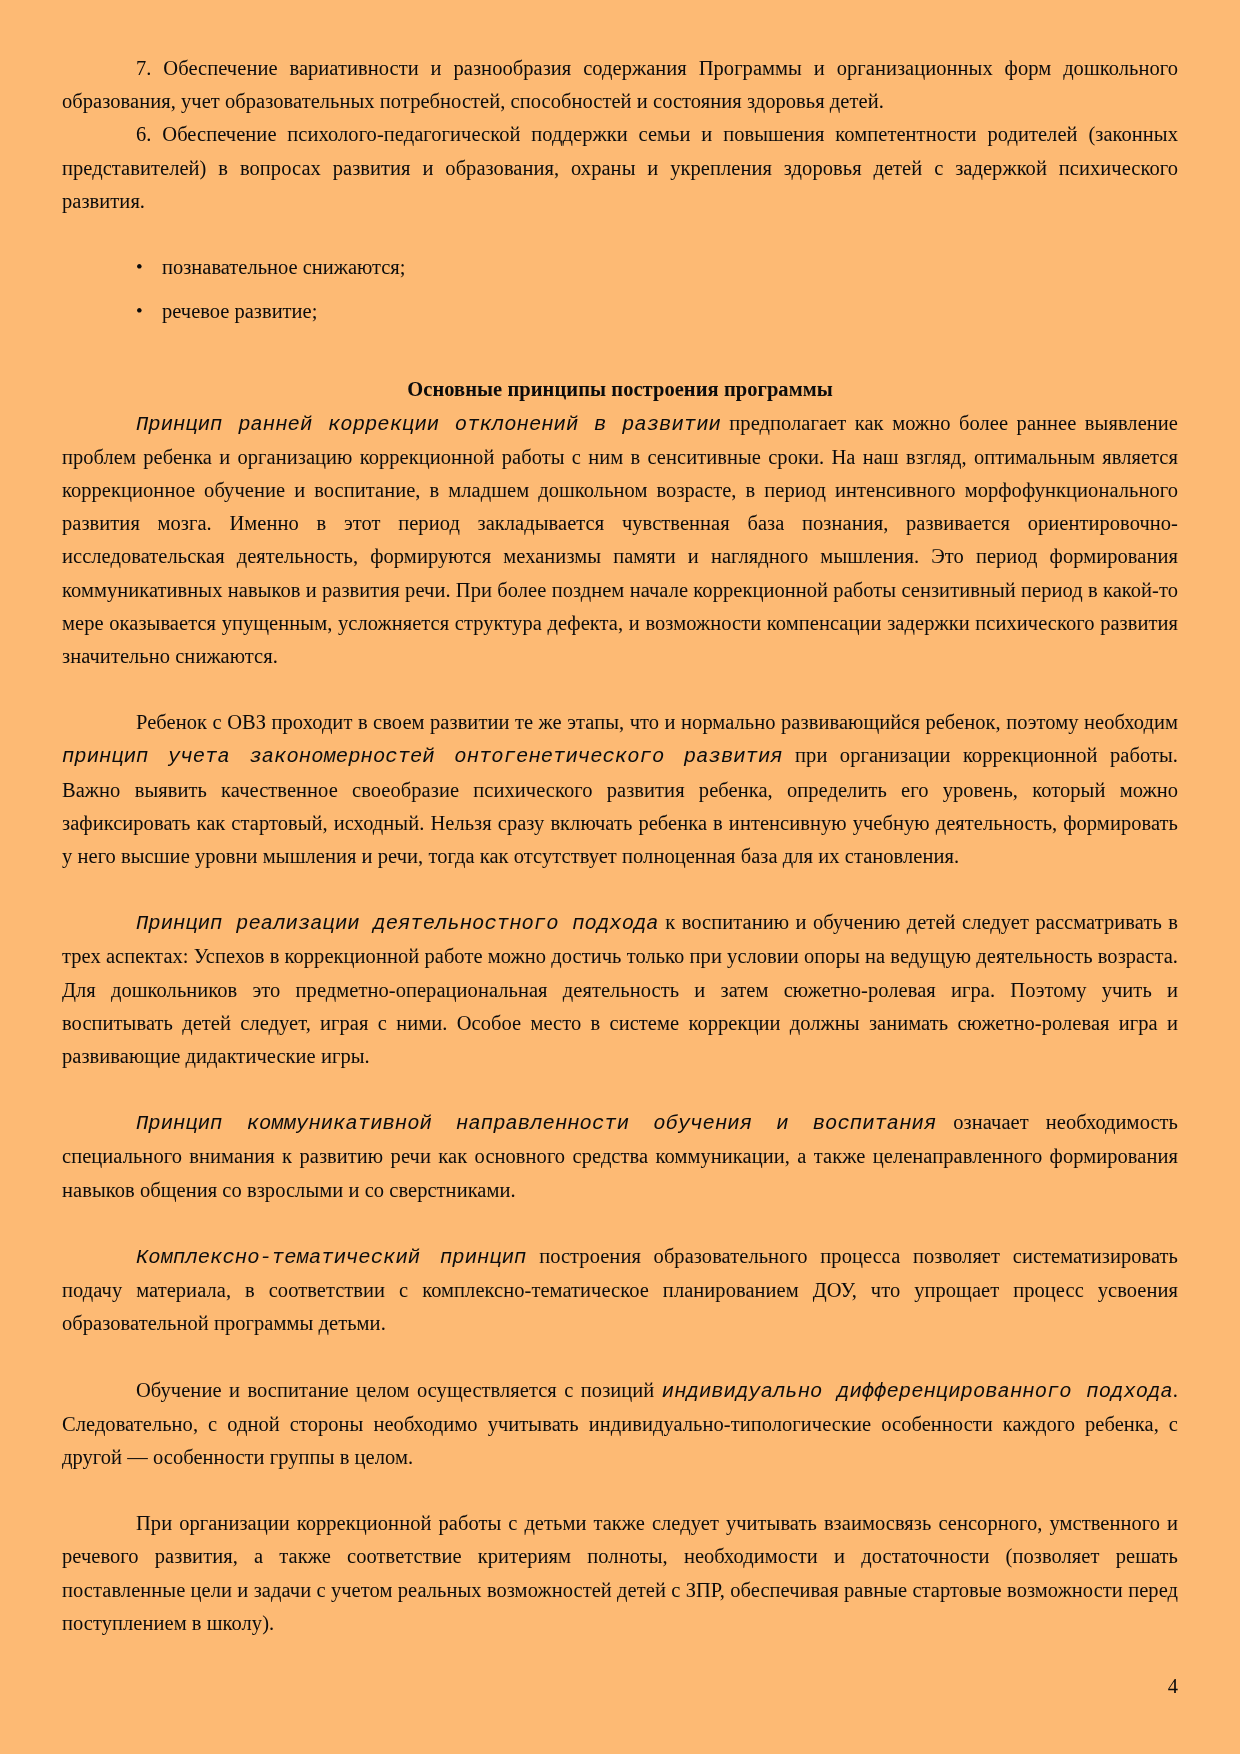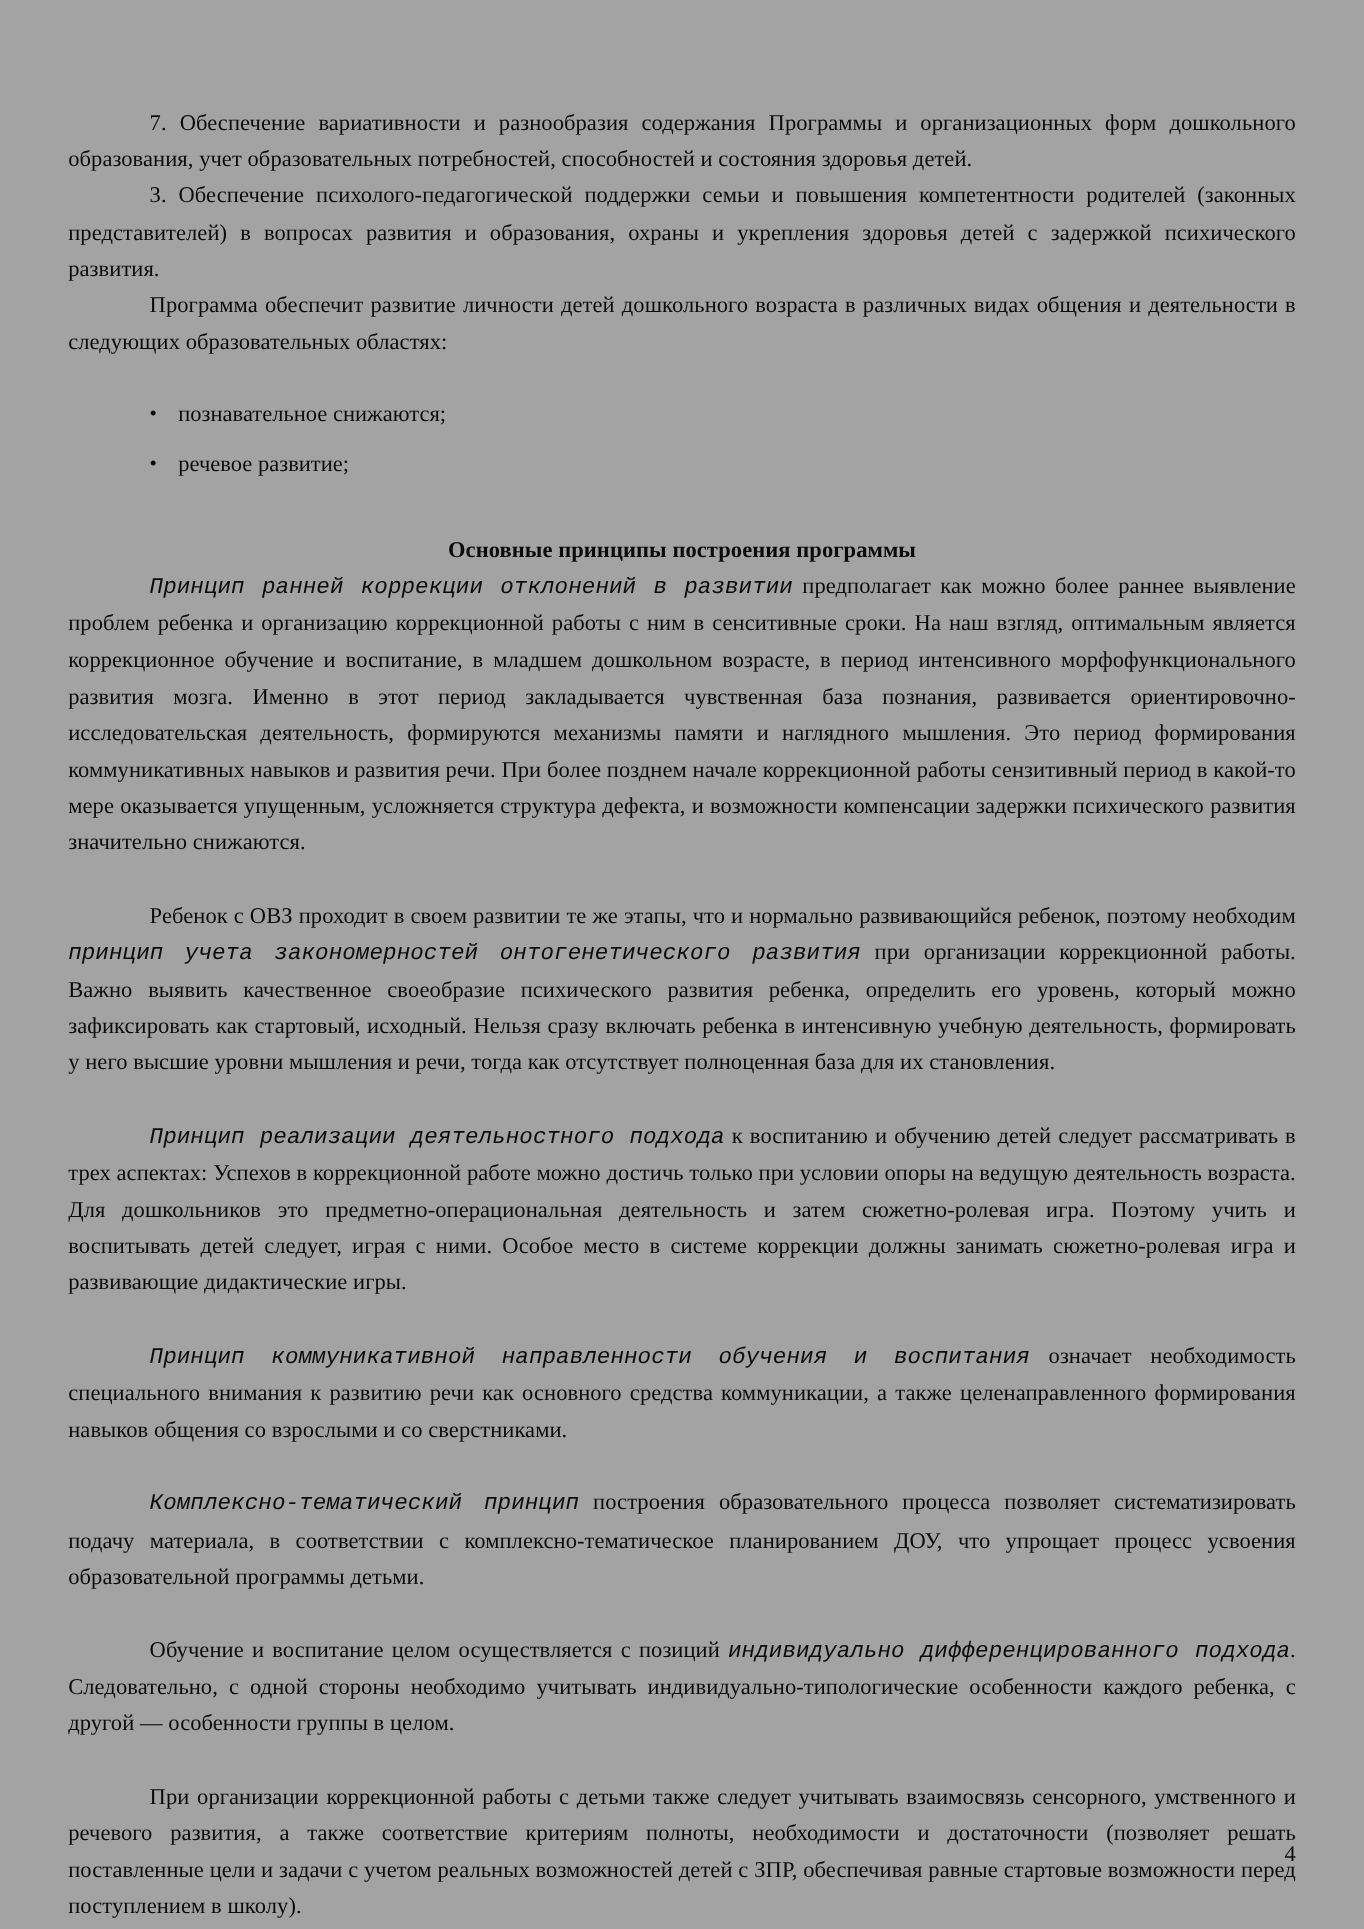--- a/index.html
+++ b/index.html
@@ -5,23 +5,23 @@
 <style>
   html, body {
     margin: 0;
     padding: 0;
     background: #ffffff;
   }
   .page {
     position: relative;
     width: 1240px;
     height: 1754px;
-    background: #a3a3a3;
+    background: #fdba74;
     box-sizing: border-box;
-    padding: 96px 62px 40px 62px;
+    padding: 52px 62px 40px 62px;
     font-family: "Liberation Serif", "DejaVu Serif", serif;
     color: #0b0b0b;
     overflow: hidden;
   }
   .body-col {
     width: 1116px;
   }
   p {
     margin: 0;
     font-size: 20.5px;
@@ -73,23 +73,22 @@
   }
 </style>
 </head>
 <body>
 
 <div class="page">
   <div class="body-col">
 
     <p class="indent">7. Обеспечение вариативности и разнообразия содержания Программы и организационных форм дошкольного образования, учет образовательных потребностей, способностей и состояния здоровья детей.</p>
 
-    <p class="indent">3. Обеспечение психолого-педагогической поддержки семьи и повышения компетентности родителей (законных представителей) в вопросах развития и образования, охраны и укрепления здоровья детей с задержкой психического развития.</p>
+    <p class="indent">6. Обеспечение психолого-педагогической поддержки семьи и повышения компетентности родителей (законных представителей) в вопросах развития и образования, охраны и укрепления здоровья детей с задержкой психического развития.</p>
 
-    <p class="indent">Программа обеспечит развитие личности детей дошкольного возраста в различных видах общения и деятельности в следующих образовательных областях:</p>
 
     <div class="gap-lg"></div>
 
     <ul class="bullets">
       <li><span>познавательное снижаются;</span></li>
       <li><span>речевое развитие;</span></li>
     </ul>
 
     <div class="gap-md"></div>
 

